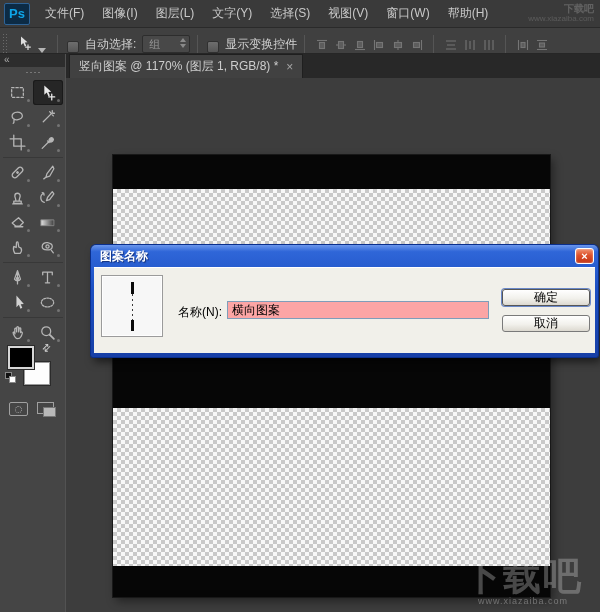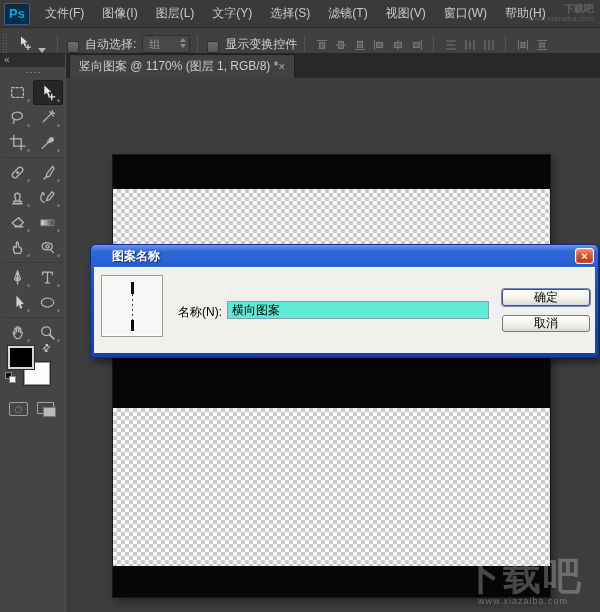--- a/index.html
+++ b/index.html
@@ -79,62 +79,62 @@
   .qmask i { width:7px; height:7px; border:1px dotted #a0a0a0; border-radius:50%; }
   .smode { width:19px; height:14px; position:relative; }
   .smode::before { content:""; position:absolute; left:0; top:0; width:15px; height:10px; border:1px solid #a0a0a0; }
   .smode::after { content:""; position:absolute; left:6px; top:5px; width:11px; height:8px; background:#b9b9b9; border:1px solid #777; }
 
   
   .canvas { position:absolute; left:65px; top:54px; width:535px; height:558px;
     background:#3d3d3d; border-left:1px solid #525252; }
   .tab-bar { position:absolute; left:0; top:0; width:535px; height:24px; background:#282828; display:flex; }
   .doc-tab { margin-left:3px; height:24px; background:#414141; border:1px solid #1f1f1f; border-bottom:none;
-    display:flex; align-items:center; padding:0 9px; gap:0; }
+    display:flex; align-items:center; padding:0 9px; gap:8px; }
   .doc-tab .t { font-size:12px; color:#cdcdcd; white-space:nowrap; }
   .doc-tab .x { font-size:12px; color:#a5a5a5; }
 
   .document { position:absolute; left:47px; top:101px; width:437px; height:442px;
     box-shadow:0 0 0 1px #181818, 3px 4px 9px rgba(0,0,0,.45); }
   .stripe-black { background:#060606; }
   .checker {
     background-color:#f8f8f8;
     background-image:
       linear-gradient(45deg, #c9c9c9 25%, transparent 25%, transparent 75%, #c9c9c9 75%),
       linear-gradient(45deg, #c9c9c9 25%, transparent 25%, transparent 75%, #c9c9c9 75%);
     background-position:0 0, 4px 4px; background-size:8px 8px; }
   .s1 { height:34px; } .s2 { height:169px; } .s3 { height:50px; } .s4 { height:158px; } .s5 { height:31px; }
 
   
   .dialog { position:absolute; left:25px; top:191px; width:507px; height:112px; z-index:10;
     border-radius:5px 5px 2px 2px;
     background:linear-gradient(180deg,#6a96ec 0%, #2f66d8 6%, #1b4fc2 40%, #173fa6 100%);
     box-shadow:0 0 0 1px #0a2f8c, 3px 5px 8px rgba(0,0,0,.55); }
   .dlg-titlebar { height:22px; display:flex; align-items:center; padding-left:9px; position:relative; }
-  .dlg-title { font-size:12px; font-weight:bold; color:#fff; text-shadow:1px 1px 1px rgba(0,0,30,.5);margin-left:12px; }
+  .dlg-title { font-size:12px; font-weight:bold; color:#fff; text-shadow:1px 1px 1px rgba(0,0,30,.5); }
   .dlg-close { position:absolute; right:4px; top:3px; width:19px; height:16px;
     border:1px solid #fff; border-radius:3px;
     background:linear-gradient(180deg,#f0926f 0%, #dd512b 45%, #c23415 100%);
     color:#fff; font-size:11px; font-weight:bold; line-height:14px; text-align:center;
     box-shadow:inset 0 0 2px rgba(255,255,255,.6); }
   .dlg-body { margin:0 3px 3px 3px; height:86px; background:#f1f0ea; position:relative;
     box-shadow:inset 0 1px 0 #fff; }
 
   .preview-box { position:absolute; left:7px; top:8px; width:62px; height:62px;
     background:#f7f7f7; border:1px solid #9b9b9b; box-shadow:inset 0 0 0 1px #fefefe;
     display:flex; justify-content:center; }
   .pv-line { display:flex; flex-direction:column; align-items:center; margin:6px 0 5px 0; }
   .pv-dash-top { width:3px; height:12px; background:#0a0a0a; }
   .pv-dots { width:1px; flex:1;
     background-image:repeating-linear-gradient(180deg,#3a3a3a 0 2px, transparent 2px 5px); }
   .pv-dash-bottom { width:3px; height:11px; background:#0a0a0a; }
 
   .name-label { position:absolute; left:84px; top:37px; font-size:12px; color:#000; }
   .name-input { position:absolute; left:133px; top:34px; width:262px; height:18px;
-    border:1px solid #7f9db9; background:#5eead4; font-size:12px; padding:0 4px;
+    border:1px solid #7f9db9; background:#fca5a5; font-size:12px; padding:0 4px;
     font-family:"Liberation Sans","DejaVu Sans",sans-serif; }
 
   .xp-btn { position:absolute; left:408px; width:88px; height:17px;
     border:1px solid #7a7a7a; border-radius:3px;
     background:linear-gradient(180deg,#ffffff 0%, #f2f1ec 55%, #dcd9d0 100%);
     font-size:12px; color:#000; text-align:center; line-height:15px;
     font-family:"Liberation Sans","DejaVu Sans",sans-serif; }
   .btn-ok { top:22px; box-shadow:0 0 0 1px #6a88c8; border-color:#565656; }
   .btn-cancel { top:48px; }
 
@@ -150,21 +150,20 @@
 </head>
 <body>
 
 <div class="menu-bar">
   <div class="ps-logo">Ps</div>
   <div class="menu-item">文件(F)</div>
   <div class="menu-item">图像(I)</div>
   <div class="menu-item">图层(L)</div>
   <div class="menu-item">文字(Y)</div>
   <div class="menu-item">选择(S)</div>
-  <div class="menu-item">滤镜(T)</div>
   <div class="menu-item">视图(V)</div>
   <div class="menu-item">窗口(W)</div>
   <div class="menu-item">帮助(H)</div>
 </div>
 
 <div class="wm-top">
   <div class="b">下载吧</div>
   <div class="u">www.xiazaiba.com</div>
 </div>
 

